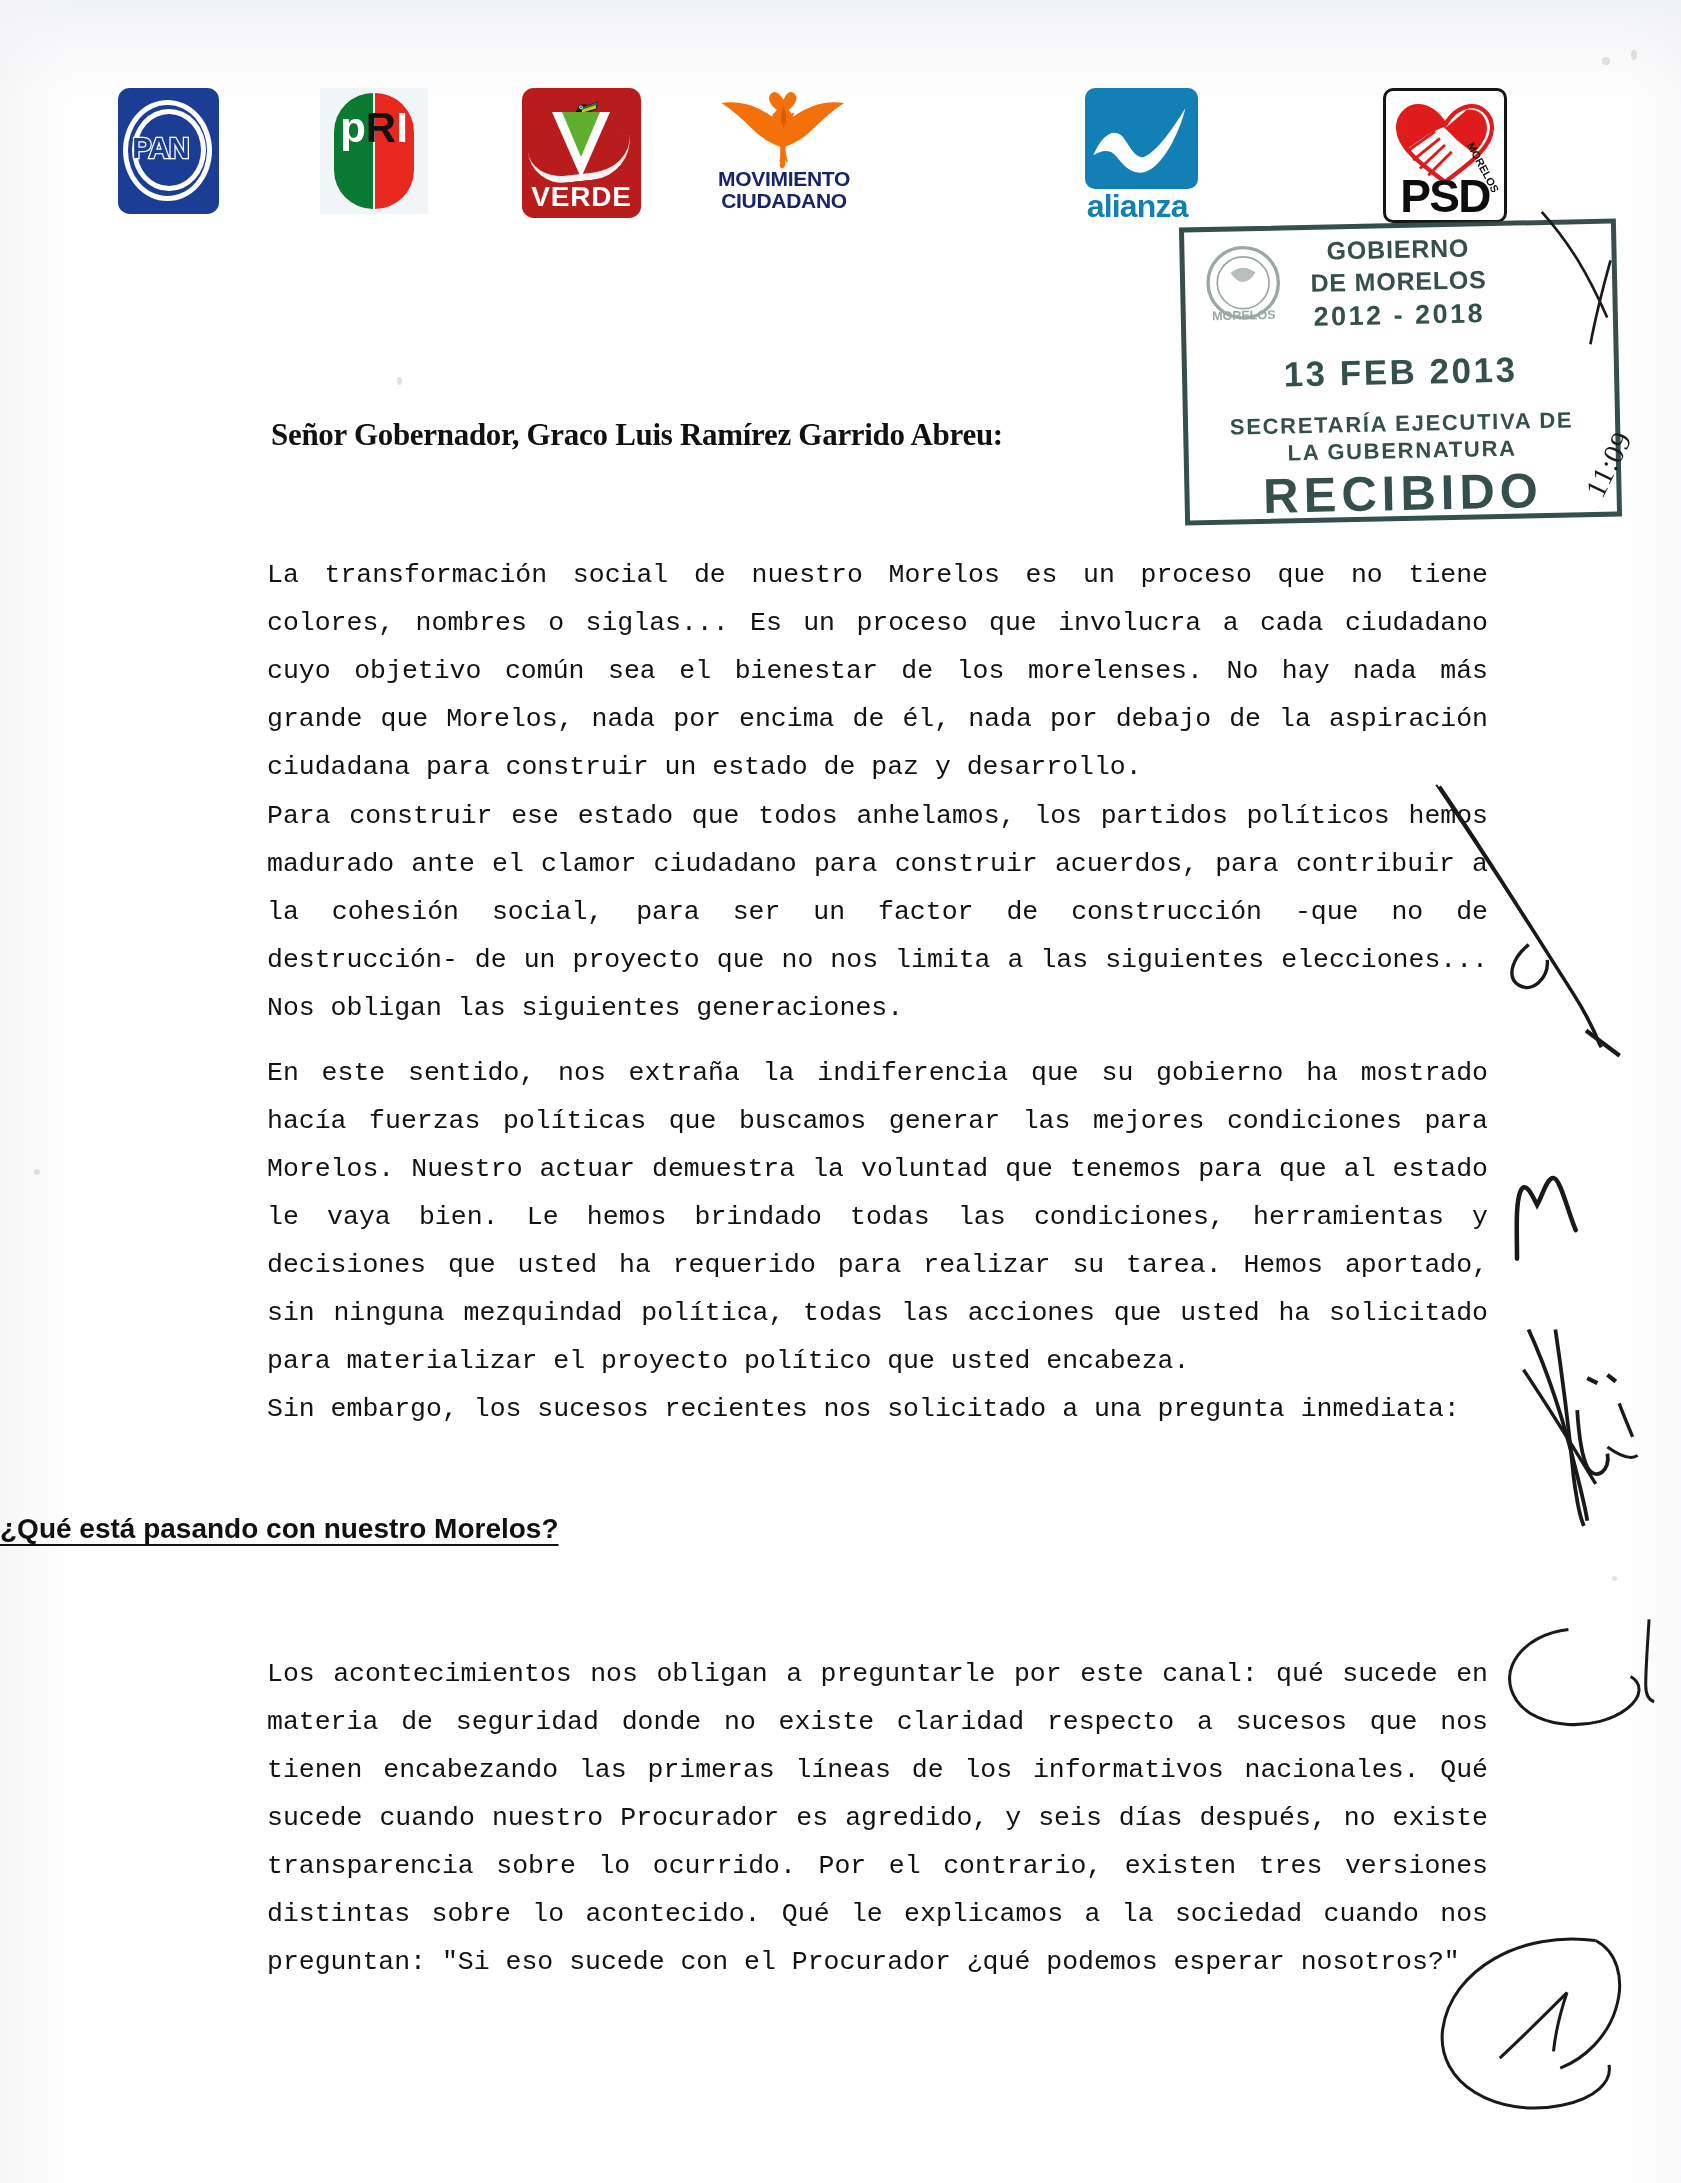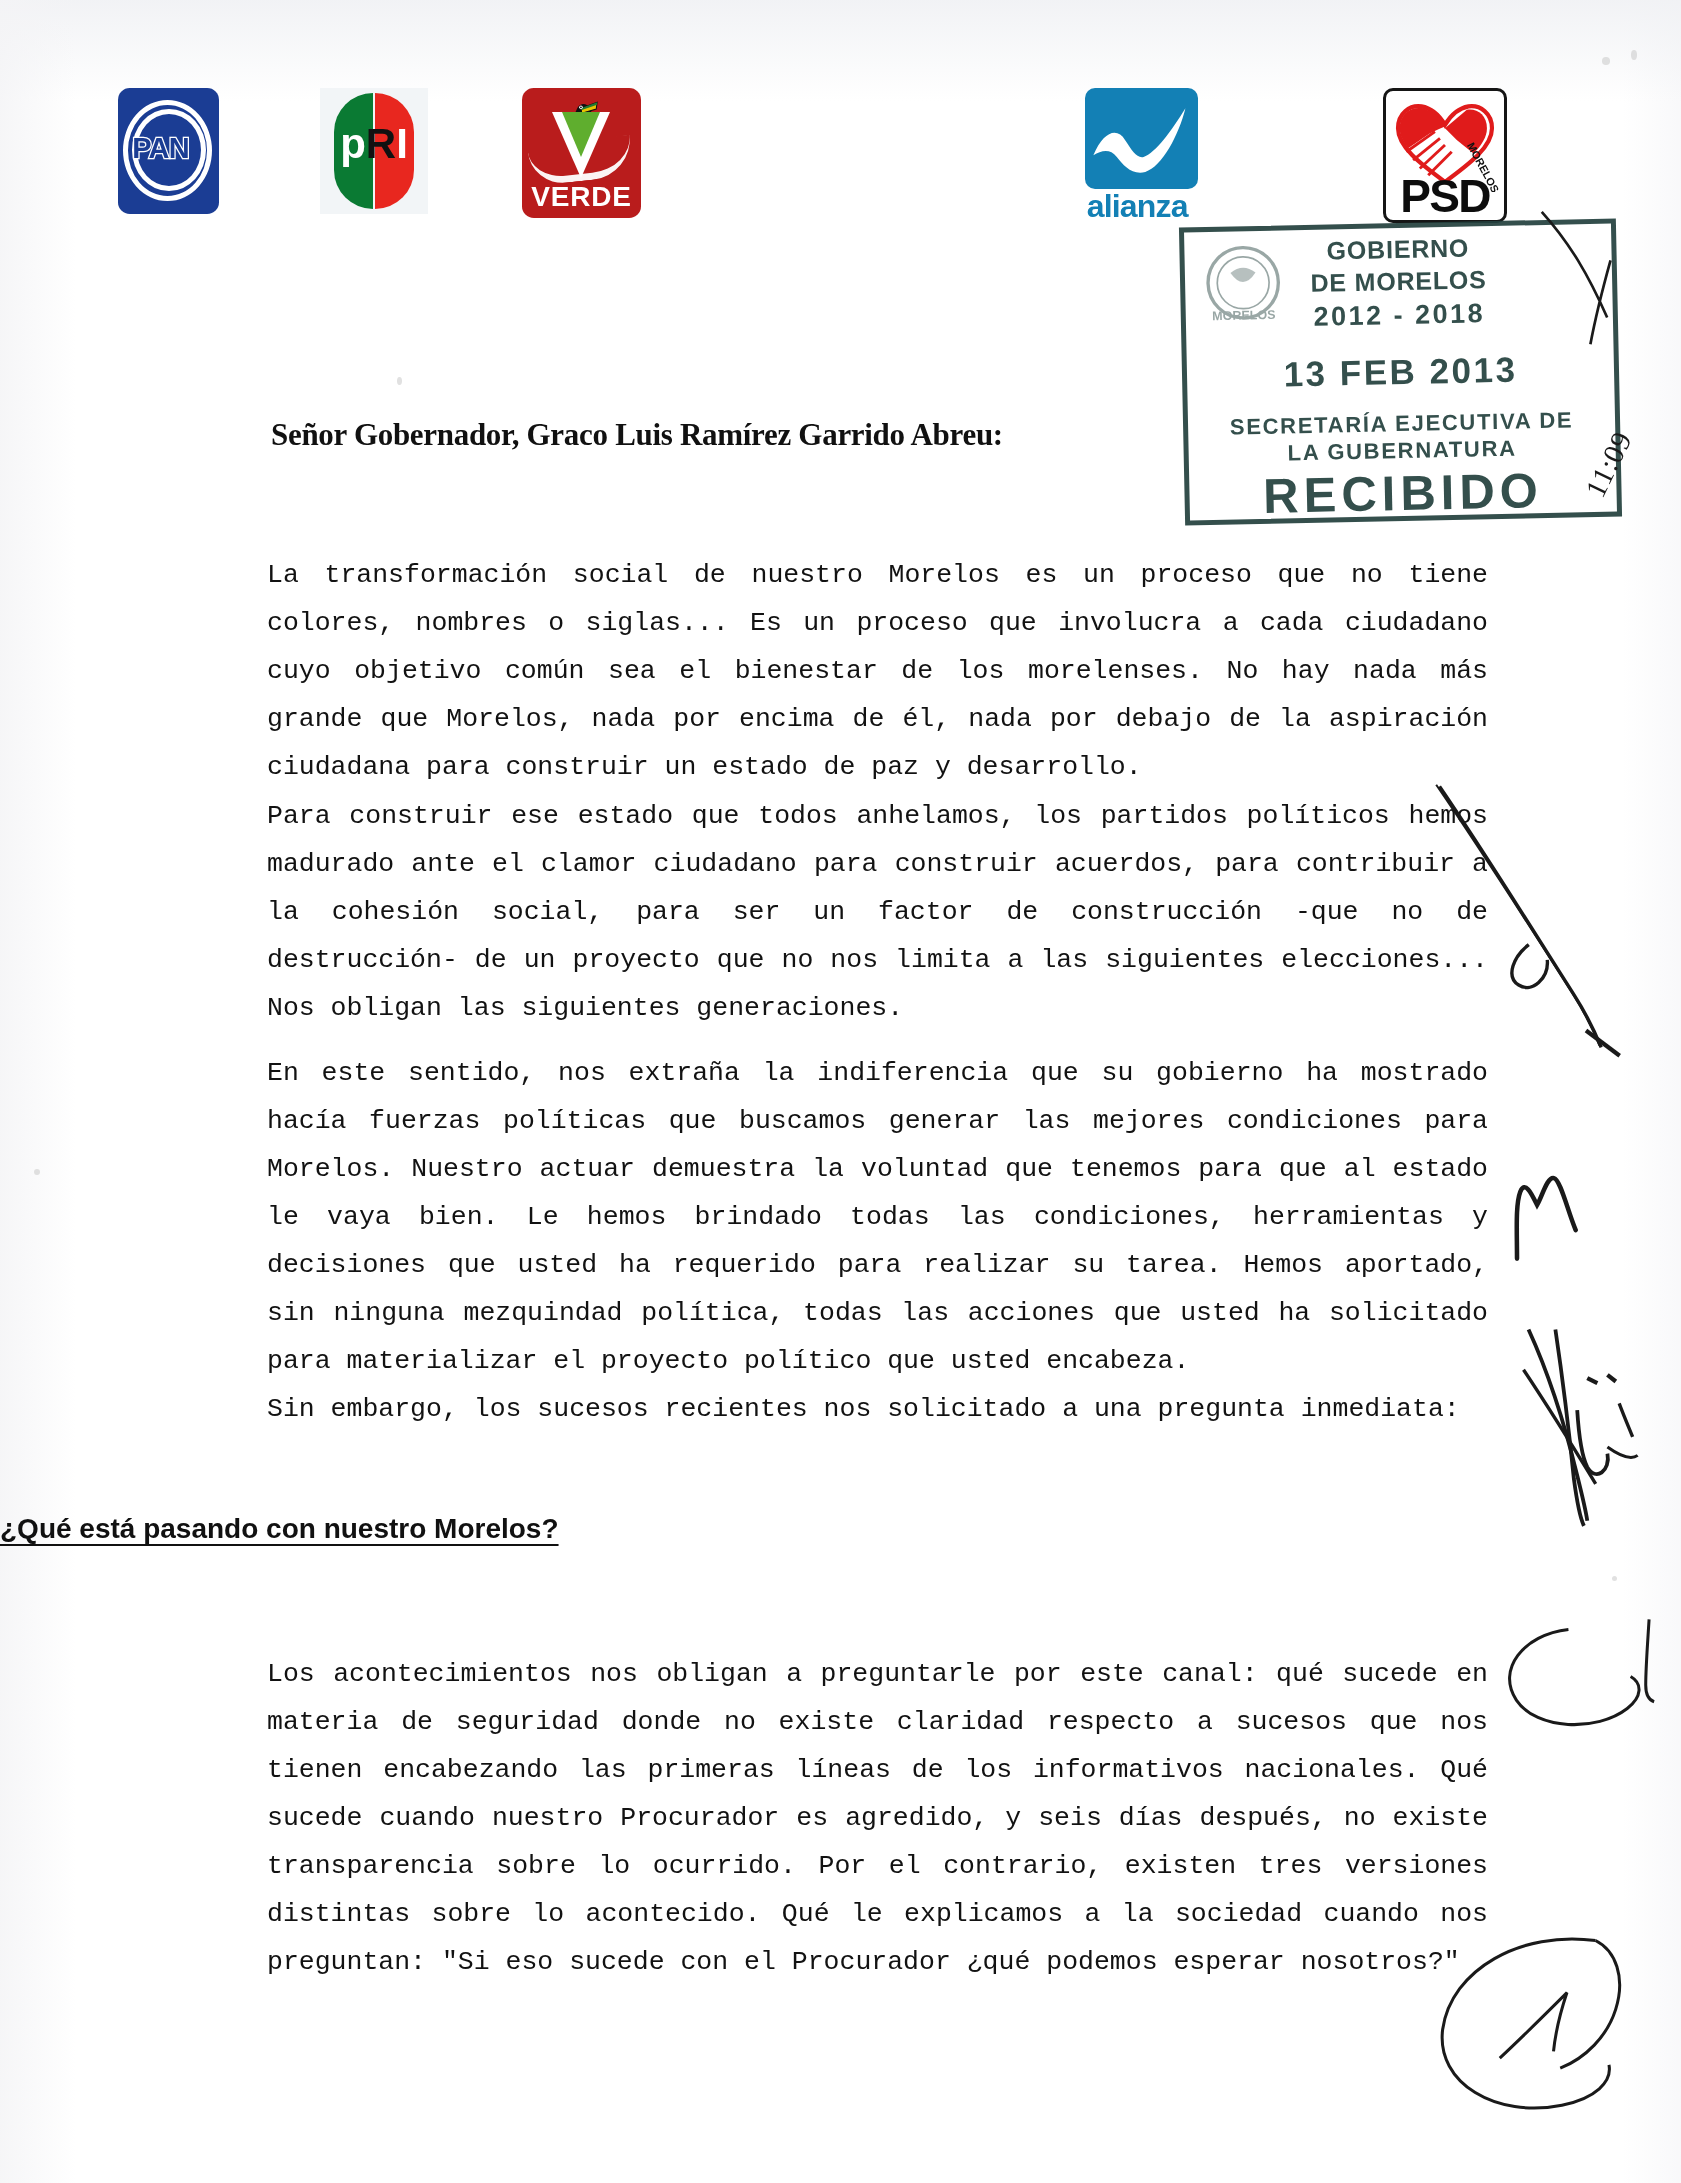--- a/index.html
+++ b/index.html
@@ -93,21 +93,21 @@
     background: #0a7a33;
     border-radius: 39px 0 0 39px;
   }
   .pri-half.red {
     left: 55px;
     background: #e8271f;
     border-radius: 0 39px 39px 0;
   }
   .pri-letters {
     position: absolute;
-    left: 0; right: 0; top: 35px;
+    left: 0; right: 0; top: 19px;
     text-align: center;
     font-size: 42px;
     font-weight: bold;
     line-height: 1;
     font-family: "Liberation Sans", sans-serif;
   }
   .pri-letters .p { color: #ffffff; }
   .pri-letters .r { color: #111111; }
   .pri-letters .i { color: #ffffff; }
 
@@ -357,20 +357,34 @@
           <circle cx="14" cy="11" r="1.1" fill="#101010"></circle>
           <path d="M13 26 q4 7 9 9" stroke="#e8c400" stroke-width="3" fill="none"></path>
         </svg>
         <div class="verde-v"></div>
         <div class="verde-v-inner"></div>
         <div class="verde-swoosh"></div>
         <div class="verde-label">VERDE</div>
       </div>
     </div>
 
+    <div class="logo" style="left:588px;">
+      <div class="mc-box">
+        <svg width="156" height="84" viewBox="0 0 185 100">
+          <path d="M92 14 C86 4 80 2 76 8 C72 14 78 22 84 26 L78 34 C62 22 40 14 18 18 C30 26 42 36 54 48 C64 58 76 66 88 70 L88 90 C86 96 92 98 94 92 L94 70 C106 66 118 58 128 48 C140 36 152 26 164 18 C142 14 120 22 104 34 L98 26 C104 22 110 14 106 8 C102 2 96 4 92 14 Z" fill="#f4700a"></path>
+          <path d="M92 22 C88 30 88 42 92 52 C96 42 96 30 92 22 Z" fill="#d85c04"></path>
+          <path d="M80 30 q12 12 12 28 q0 18 -4 30" stroke="#f4700a" stroke-width="2.4" fill="none"></path>
+          <path d="M104 30 q-12 12 -12 28 q0 18 4 30" stroke="#f4700a" stroke-width="2.4" fill="none"></path>
+        </svg>
+        <div class="mc-label">
+          <div>MOVIMIENTO</div>
+          <div>CIUDADANO</div>
+        </div>
+      </div>
+    </div>
 
     <div class="logo" style="left:967px;">
       <div class="al-box">
         <div class="al-sq">
           <svg width="113" height="101" viewBox="0 0 135 120">
             <path d="M10 80 C22 52 38 46 48 62 C56 74 62 84 70 82 C84 78 104 50 120 24 C112 56 92 94 72 100 C56 104 46 92 38 82 C30 72 20 74 10 80 Z" fill="#ffffff"></path>
           </svg>
         </div>
         <div class="al-label">alianza</div>
       </div>

